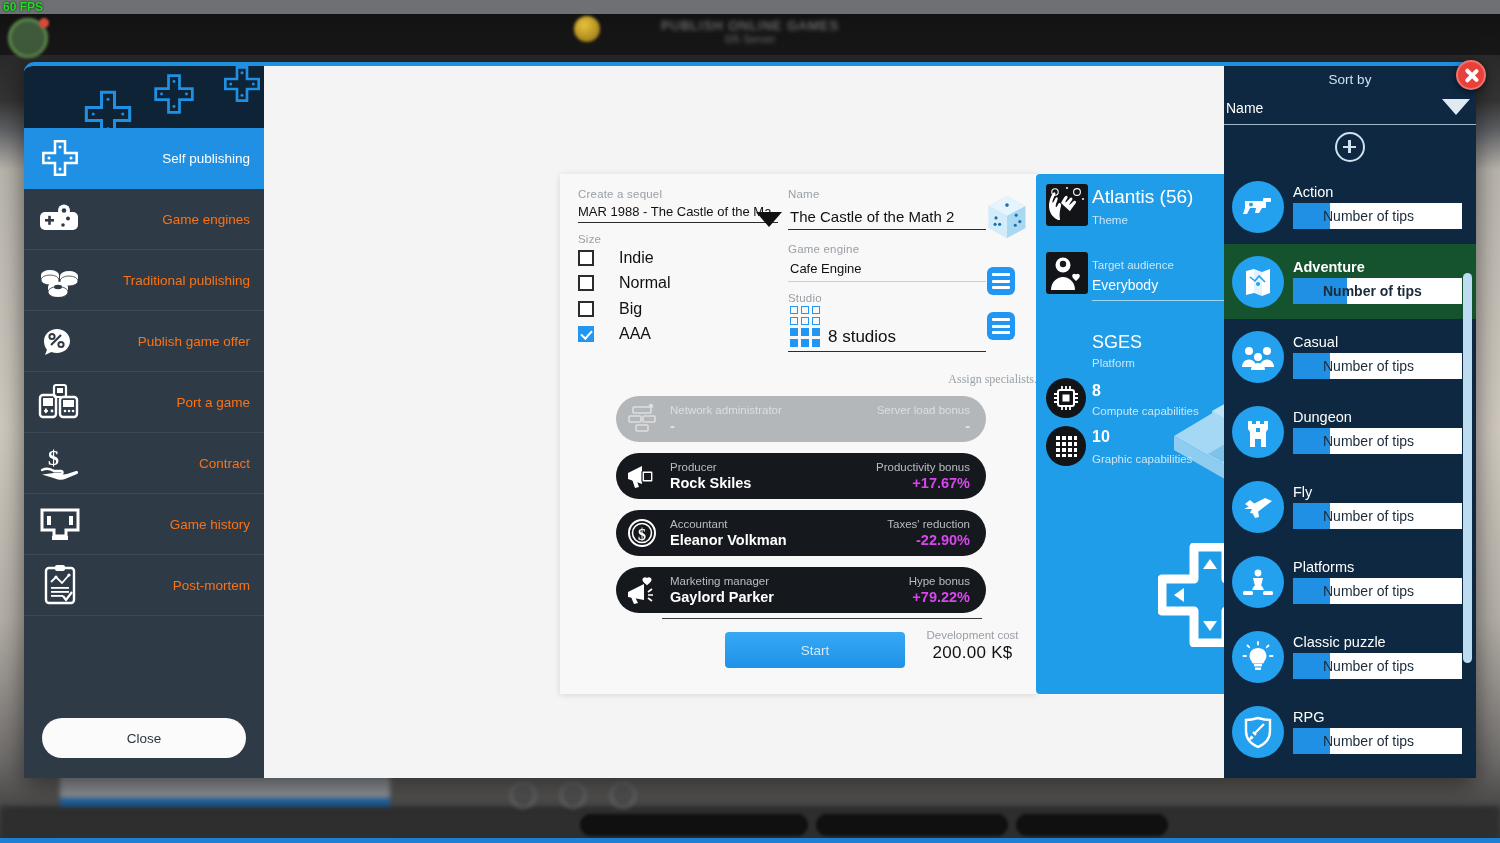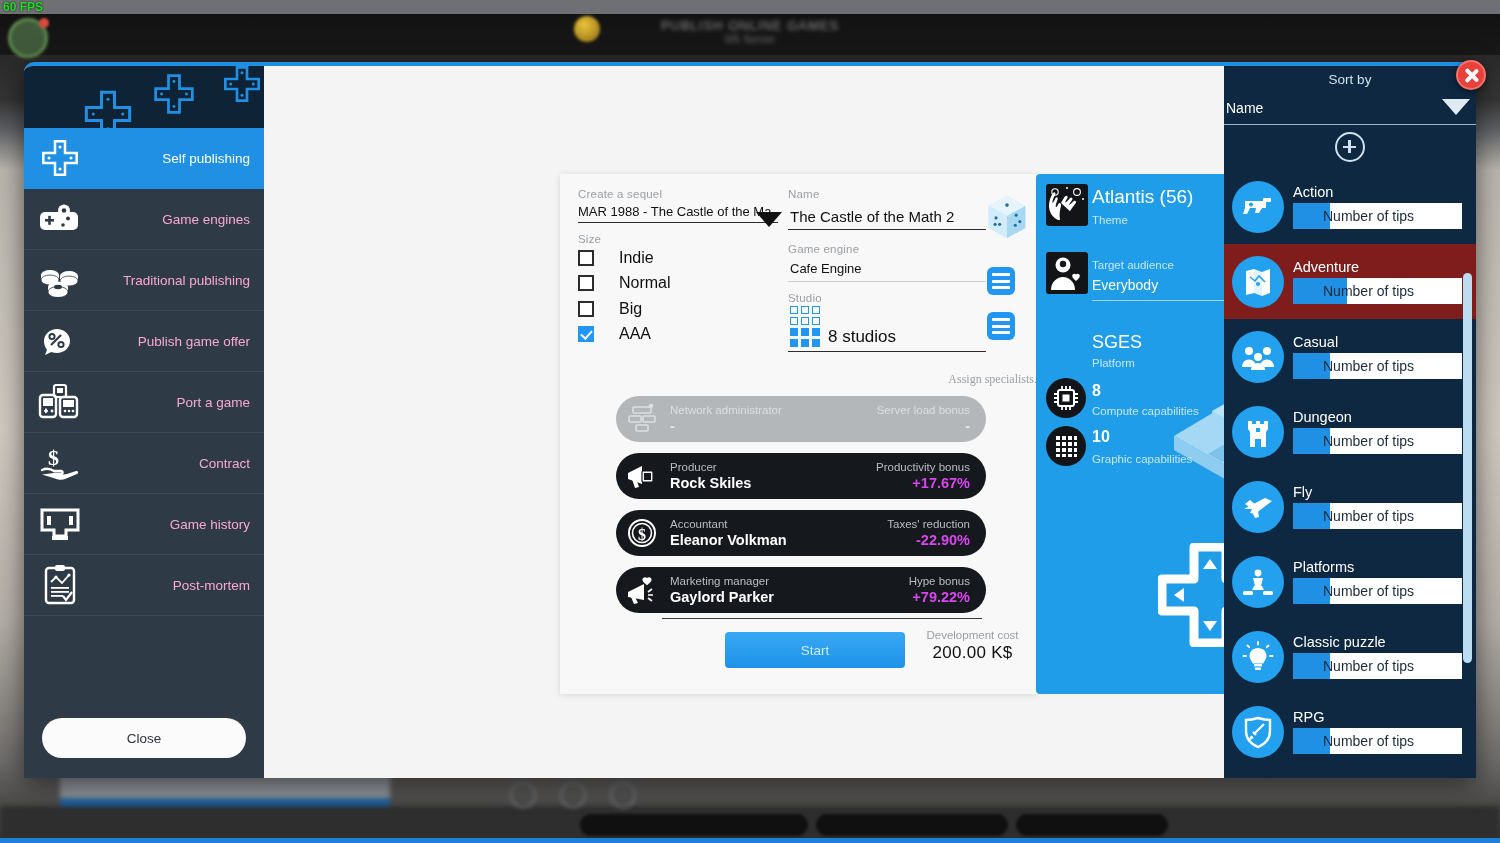--- a/index.html
+++ b/index.html
@@ -100,21 +100,21 @@
     height: 61px; display: flex; align-items: center;
     border-bottom: 1px solid #3d4857;
     position: relative; cursor: pointer; flex: none;
   }
   .nav-item.active { background: #1f90e3; border-bottom-color: #1f90e3; }
   .nav-ico {
     width: 72px; flex: none; display: flex; align-items: center; justify-content: center;
   }
   .nav-label {
     flex: 1; text-align: right; padding-right: 14px;
-    color: #f9a8d4; font-size: 13.5px;
+    color: #f97316; font-size: 13.5px;
   }
   .nav-item.active .nav-label { color: #fff; }
   #nav-spacer { flex: 1; }
   #close-wrap { padding: 14px 18px 20px 18px; flex: none; }
   #close-button {
     width: 100%; height: 40px; border-radius: 20px; border: none;
     background: #fbfbfb; color: #2b3440; font-size: 13.5px;
     cursor: pointer; font-family: inherit;
   }
 
@@ -308,21 +308,21 @@
     content: ""; position: absolute; background: #cfe0ef;
   }
   #add-btn:before { left: 6px; top: 11.5px; width: 13px; height: 2.5px; }
   #add-btn:after { left: 11.2px; top: 6px; width: 2.5px; height: 13px; }
 
   #genre-list { flex: 1; position: relative; overflow: hidden; }
   .genre {
     height: 75px; display: flex; align-items: center; padding: 0 14px 0 8px;
     cursor: pointer; position: relative;
   }
-  .genre.sel { background: #7f1d1d; }
+  .genre.sel { background: #14532d; font-weight: bold; }
   .genre-ico {
     width: 52px; height: 52px; border-radius: 50%; background: #23a0ee;
     flex: none; display: flex; align-items: center; justify-content: center;
     margin-right: 9px;
   }
   .genre-body { flex: 1; }
   .genre-name { color: #fff; font-size: 14.5px; margin-bottom: 3px; }
   .genre-bar {
     height: 26px; background: #fff; position: relative; overflow: hidden;
     display: flex; align-items: center;

